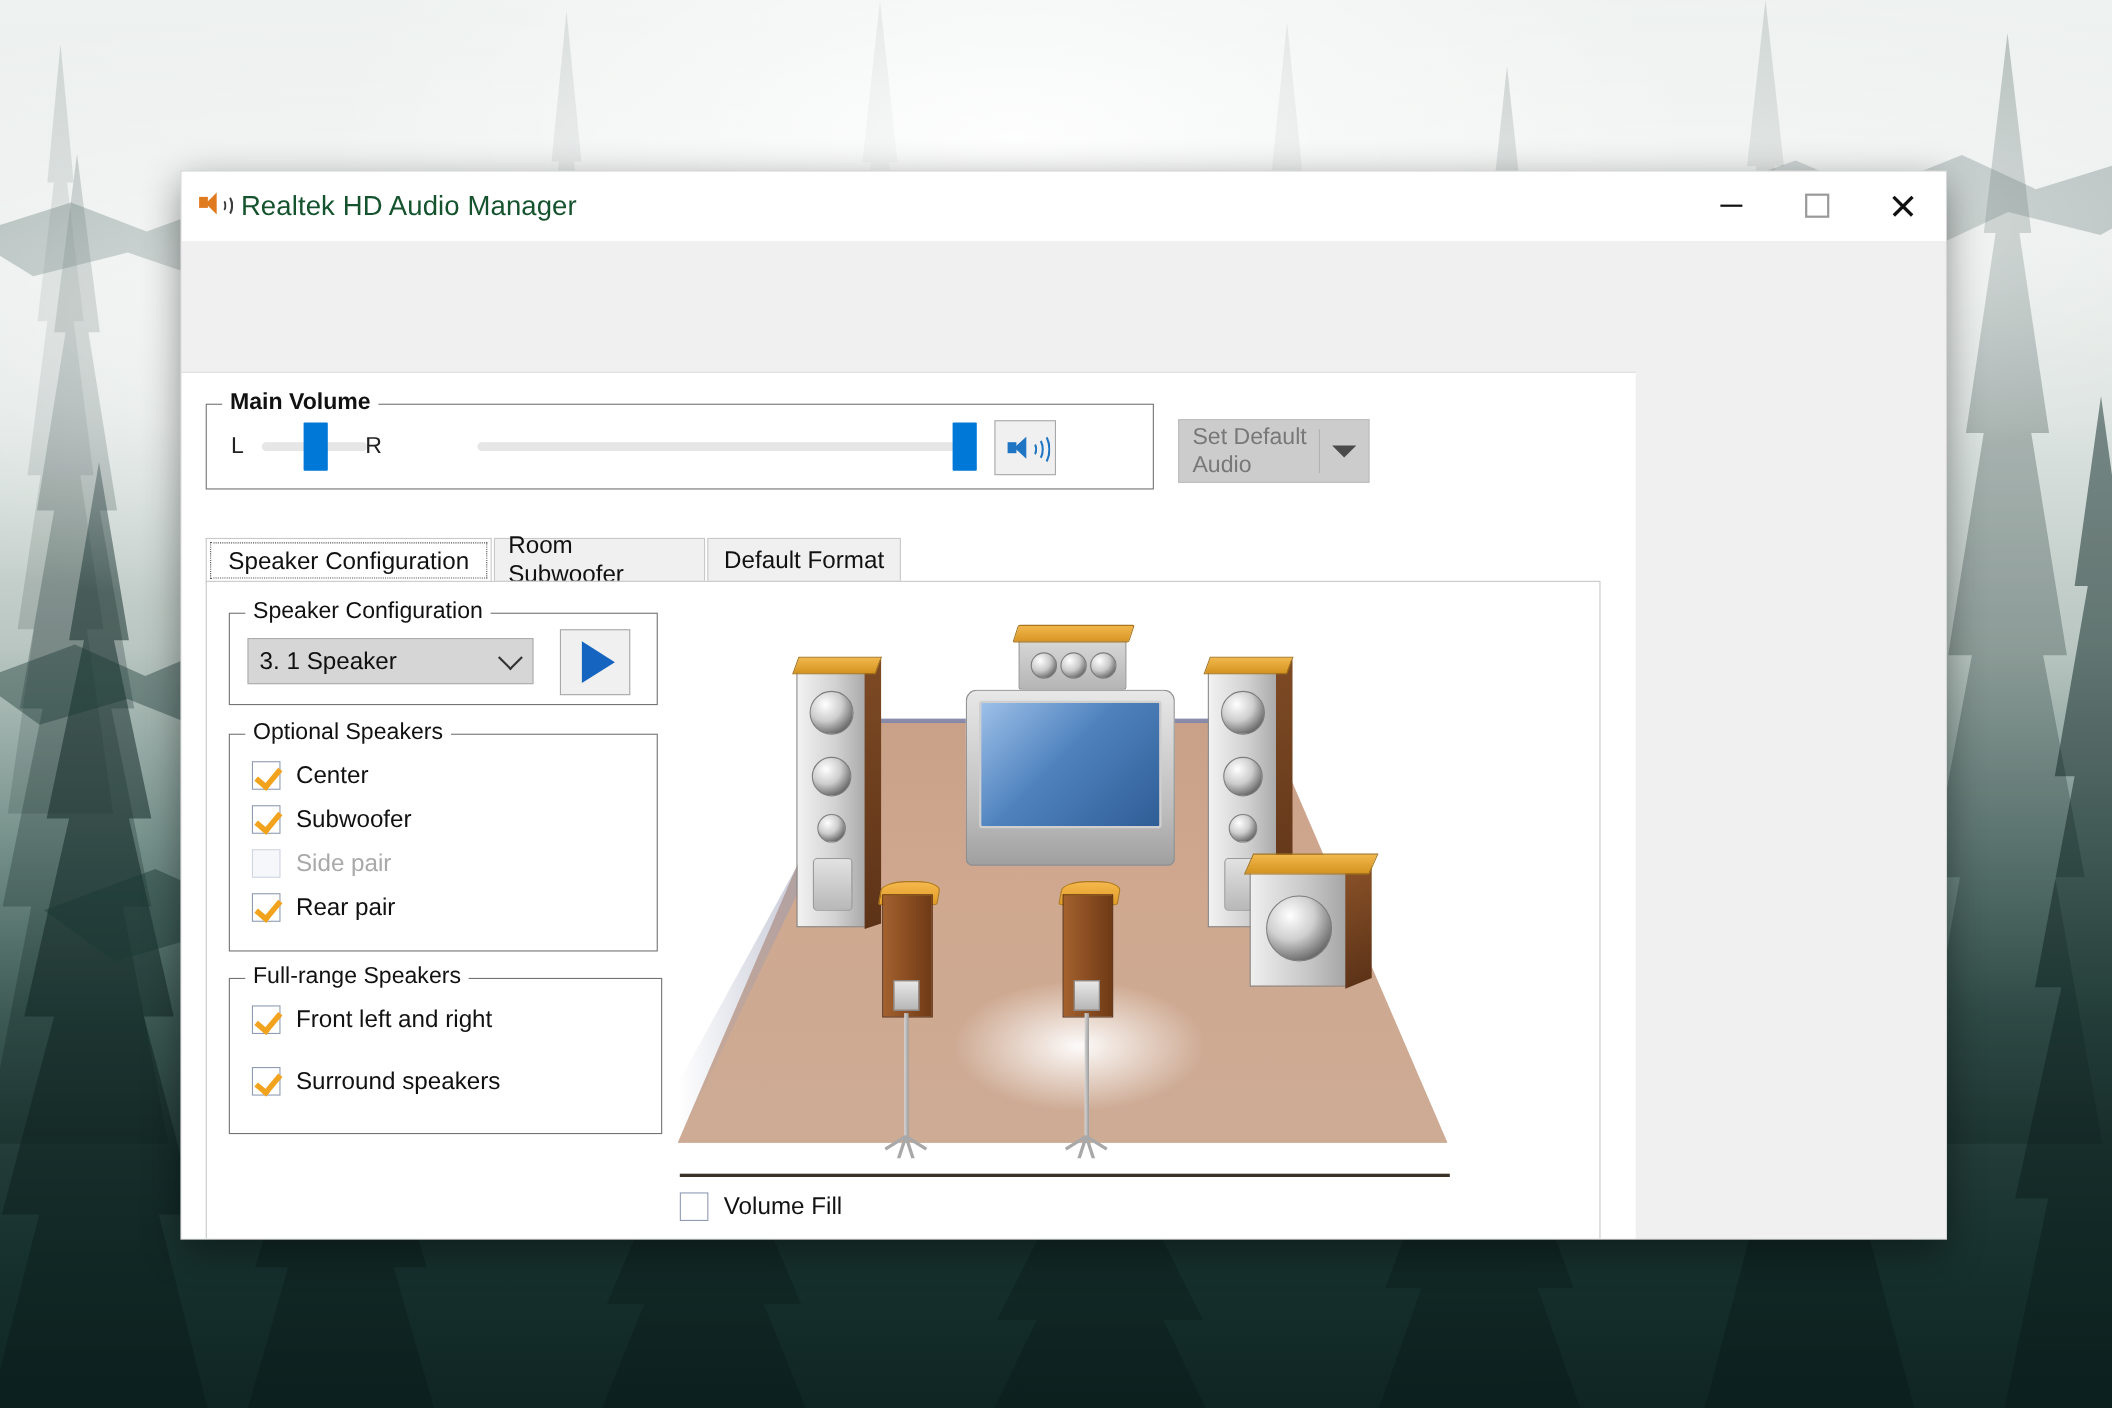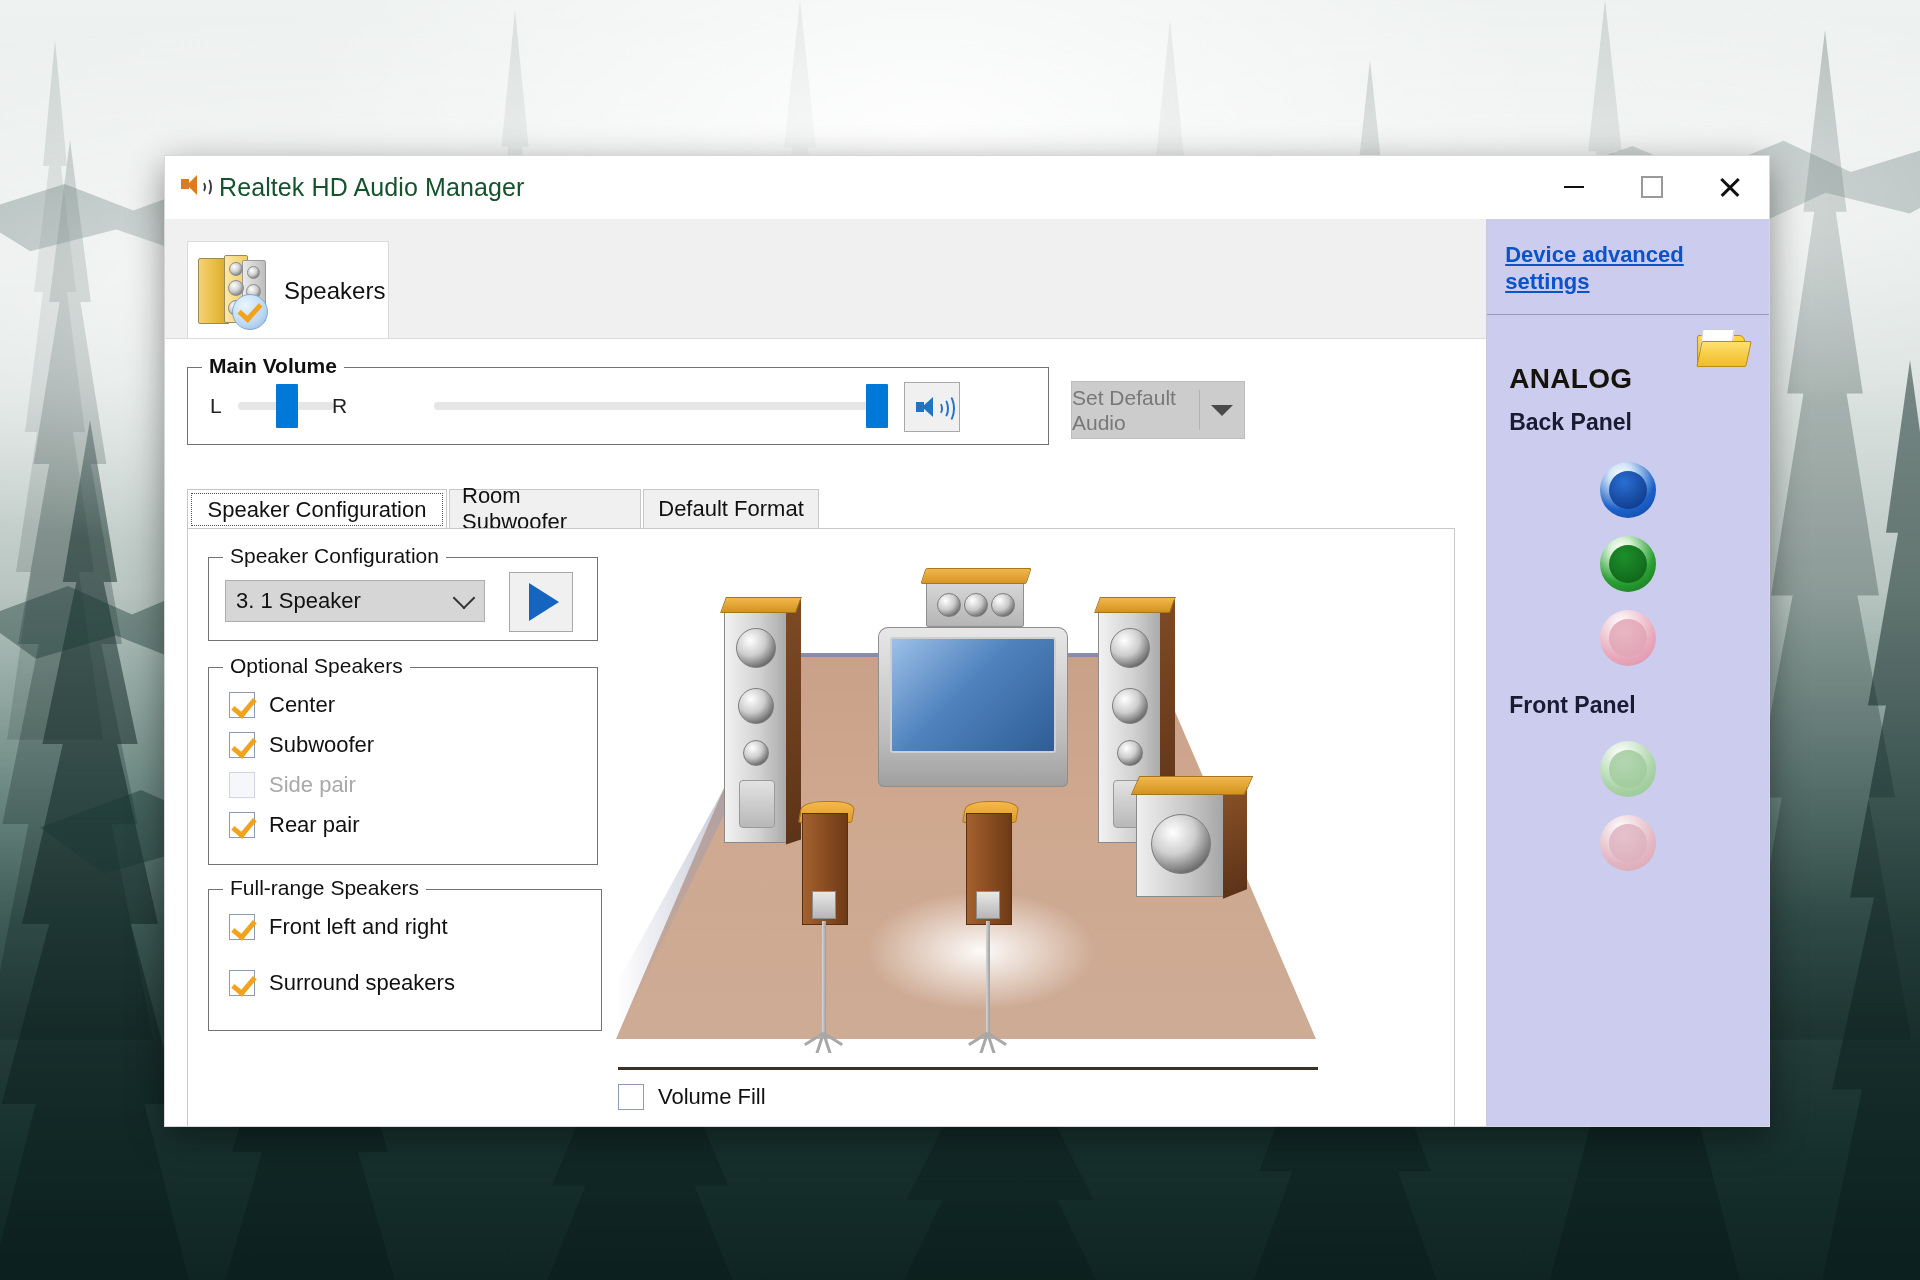--- a/index.html
+++ b/index.html
@@ -182,21 +182,21 @@
   .mute-ico .a1{left:19px;top:8px;width:5px;height:9px;}
   .mute-ico .a2{left:22px;top:4px;width:8px;height:17px;}
   .mute-ico .a3{left:25px;top:0px;width:11px;height:25px;}
 
   
   .sdd{
     position:absolute;left:906px;top:42px;width:172px;height:56px;
     background:#cccccc;border:1px solid #bdbdbd;display:flex;align-items:center;
   }
   .sdd-label{
-    font-size:21px;color:#787878;line-height:25px;flex:1;
+    font-size:21px;color:#787878;line-height:25px;padding-left:12px;flex:1;
   }
   .sdd-sep{width:1px;height:40px;background:#b3b3b3;}
   .sdd-arrow{
     width:44px;display:flex;align-items:center;justify-content:center;
   }
   .caret-dn{
     width:0;height:0;border-left:11px solid transparent;border-right:11px solid transparent;
     border-top:11px solid #4a4a4a;
   }
 
@@ -487,36 +487,20 @@
         </div>
     </div>
   </div>
 
   <div class="body-row">
 
     <div class="left-col">
 
       <div class="devtabs">
         <div class="devstrip-bg"></div>
-        <div class="devtab">
-          <div class="devtab-icon">
-            <span class="spk-box spk-a"></span>
-            <span class="spk-box spk-b"></span>
-            <span class="spk-box spk-c"></span>
-            <span class="drv" style="left:31px;top:8px;width:12px;height:12px;"></span>
-            <span class="drv" style="left:30px;top:26px;width:14px;height:14px;"></span>
-            <span class="drv" style="left:30px;top:46px;width:14px;height:14px;"></span>
-            <span class="drv" style="left:49px;top:12px;width:11px;height:11px;"></span>
-            <span class="drv" style="left:48px;top:30px;width:13px;height:13px;"></span>
-            <span class="badge-chk">
-                <i></i>
-              </span>
-          </div>
-          <div class="devtab-label">Speakers</div>
-        </div>
         <div class="devtab-underline"></div>
       </div>
 
       <div class="client">
 
         <div class="group" id="mainvol">
           <div class="gtitle">Main Volume</div>
           <div class="lr l">L</div>
           <div class="trk trk-bal"></div>
           <div class="thumb thumb-bal"></div>
@@ -676,38 +660,15 @@
           <div class="hr-dark"></div>
           <div class="fillrow">
             <span class="cbox"></span>
             <span class="cblabel">Volume Fill</span>
           </div>
 
         </div>
       </div>
     </div>
 
-    <div class="right-col">
-      <div class="adv-link-box">
-        <a class="adv-link" href="#">Device advanced settings</a>
-      </div>
-
-      <div class="folder-ico">
-        <span class="back"></span>
-          <span class="paper"></span>
-          <span class="front"></span>
-      </div>
-
-      <div class="analog">ANALOG</div>
-      <div class="panel-label">Back Panel</div>
-
-      <div class="jack jack-blue" style="margin-top:26px;"></div>
-      <div class="jack jack-green"></div>
-      <div class="jack jack-pink"></div>
-
-      <div class="panel-label fp-label">Front Panel</div>
-
-      <div class="jack jack-green-dim" style="margin-top:22px;"></div>
-      <div class="jack jack-pink-dim"></div>
-    </div>
 
   </div>
 </div>
 
 </body></html>

